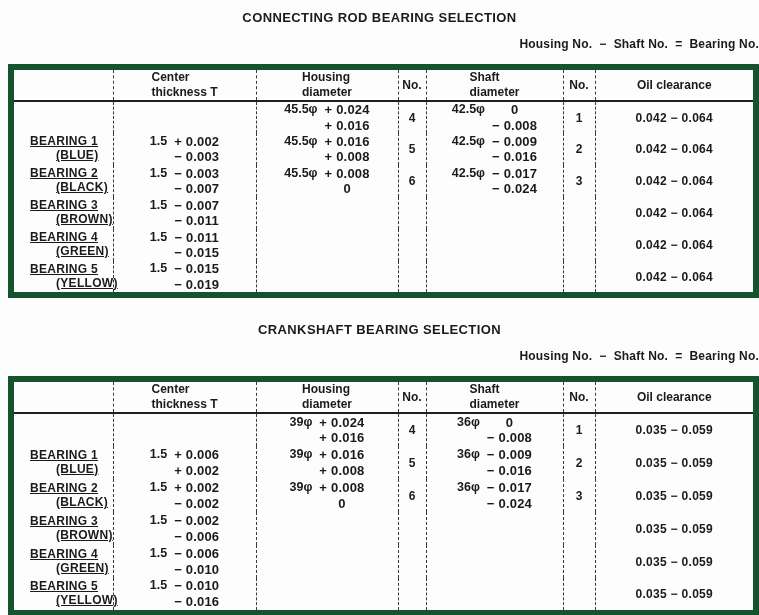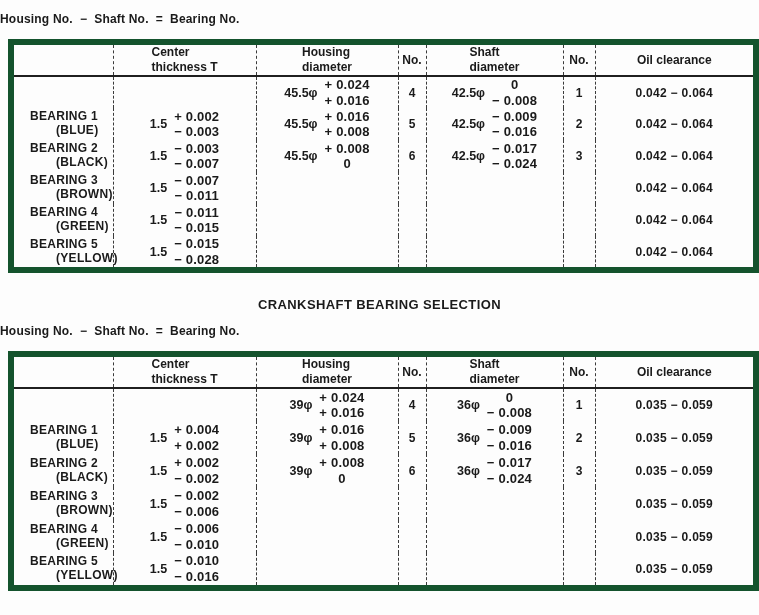--- a/index.html
+++ b/index.html
@@ -13,21 +13,21 @@
   }
   .page { width: 759px; height: 615px; }
   .title {
     text-align: center;
     font-size: 13px;
     letter-spacing: 0.4px;
     margin-top: 10px;
   }
   .block2 .title { margin-top: 24px; }
   .formula {
-    text-align: left;
+    text-align: right;
     font-size: 12px;
     margin-top: 12px;
     white-space: pre;
     letter-spacing: 0.2px;
   }
   table.sel-table {
     border-collapse: collapse;
     table-layout: fixed;
     width: 745px;
     margin: 13px 0 0 8px;
@@ -36,42 +36,43 @@
   th, td {
     font-size: 12px;
     vertical-align: middle;
     padding: 0;
   }
   th + th, td + td { border-left: 1px dashed #3a3a3a; }
   thead th { border-bottom: 2px solid #1f1f1f; height: 30px; text-align: center; }
   .hblock { display: inline-block; text-align: left; line-height: 1.25; }
   .t1 tbody td { height: 32px; }
   .t2 tbody td { height: 33px; }
-  .c-bearing { text-align: left; padding-left: 16px; }
+  .c-bearing { text-align: left; padding-left: 16px; text-decoration: underline; }
   .b1 { line-height: 1.15; letter-spacing: 0.3px; }
   .b2 { line-height: 1.15; margin-left: 26px; letter-spacing: 0.3px; }
   .c-mid, .c-no, .c-oil { text-align: center; }
   .c-oil { letter-spacing: 0.3px; }
-  .tol { display: inline-flex; align-items: center; gap: 7px; }
+  .tol { display: inline-flex; align-items: flex-start; gap: 7px; }
   .tol .base { font-size: 12.5px; }
   .stack {
     display: inline-flex;
     flex-direction: column;
     align-items: center;
     line-height: 1.2;
     font-size: 13px;
     letter-spacing: 0.2px;
   }
 </style>
 </head>
 <body>
 
 <div class="page">
 
   <section class="block block1">
+    <div class="title">CONNECTING ROD BEARING SELECTION</div>
     <div class="formula">Housing No.  −  Shaft No.  =  Bearing No.</div>
     <table class="sel-table t1">
       <colgroup>
         <col style="width:102px">
           <col style="width:143px">
           <col style="width:142px">
         <col style="width:28px">
           <col style="width:137px">
           <col style="width:32px">
           <col style="width:161px">
@@ -225,21 +226,21 @@
           </tr>
           <tr>
             <td class="c-bearing">
               <div class="b1">BEARING 5</div>
               <div class="b2">(YELLOW)</div>
             </td>
             <td class="c-mid"><span class="tol">
                 <span class="base">1.5</span>
                 <span class="stack">
                   <span class="up">− 0.015</span>
-                  <span class="dn">− 0.028</span>
+                  <span class="dn">− 0.019</span>
                 </span>
               </span></td>
             <td class="c-mid"></td>
             <td class="c-no"></td>
             <td class="c-mid"></td>
             <td class="c-no"></td>
             <td class="c-oil">0.042 − 0.064</td>
           </tr>
         </tbody>
     </table>
@@ -310,21 +311,21 @@
             <td class="c-oil">0.035 − 0.059</td>
           </tr>
           <tr>
             <td class="c-bearing">
               <div class="b1">BEARING 1</div>
               <div class="b2">(BLUE)</div>
             </td>
             <td class="c-mid"><span class="tol">
                 <span class="base">1.5</span>
                 <span class="stack">
-                  <span class="up">+ 0.004</span>
+                  <span class="up">+ 0.006</span>
                   <span class="dn">+ 0.002</span>
                 </span>
               </span></td>
             <td class="c-mid"><span class="tol">
                 <span class="base">39φ</span>
                 <span class="stack">
                   <span class="up">+ 0.016</span>
                   <span class="dn">+ 0.008</span>
                 </span>
               </span></td>

